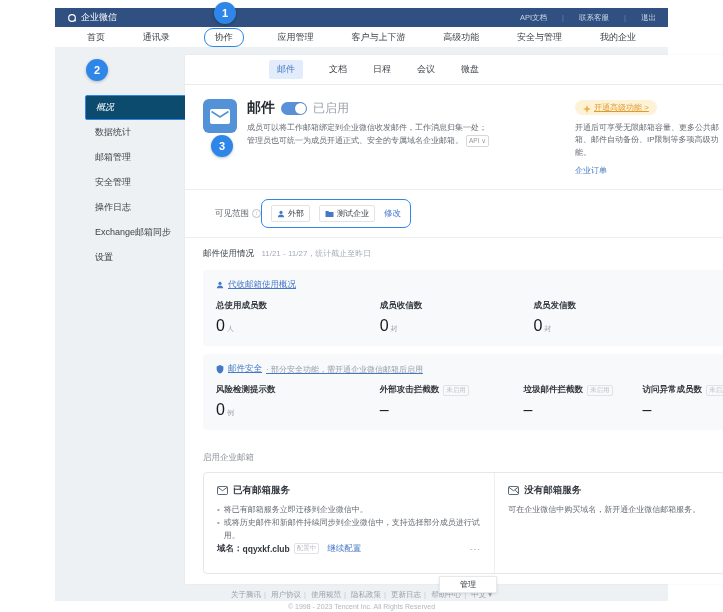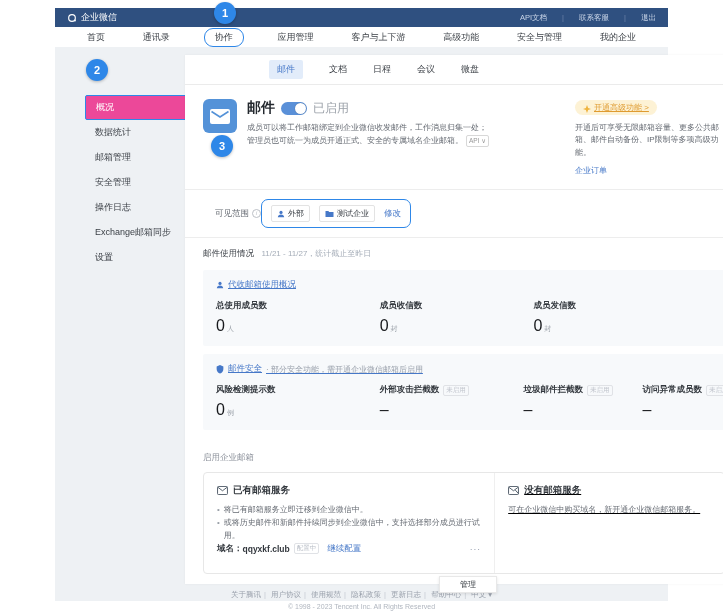--- a/index.html
+++ b/index.html
@@ -19,21 +19,21 @@
   .nav { height:20px; background:#fff; display:flex; align-items:center;
     justify-content:space-between; padding:0 28px; font-size:9px; color:#3a3f45; }
   .nav-item { padding:2px 4px; white-space:nowrap; cursor:pointer; }
   .nav-item.annotated { border:1.5px solid #2e87e8; border-radius:9px; padding:2px 10px; }
 
   
   .content { position:relative; background:#eef1f4; height:554px; }
 
   .sidebar { position:absolute; left:30px; top:48px; width:102px; font-size:9px; color:#3a3f45; }
   .side-item { height:25px; display:flex; align-items:center; padding-left:10px; cursor:pointer; white-space:nowrap; }
-  .side-item.active { background:#ec4899; color:#fff; border:1.5px solid #2e87e8; border-radius:2px; }
+  .side-item.active { background:#0c4a6e; color:#fff; border:1.5px solid #2e87e8; border-radius:2px;font-style:italic; }
 
   .card { margin-left:130px; width:558px; background:#fff; position:relative; top:8px;
     min-height:508px; box-shadow:0 0 2px rgba(0,0,0,.06); padding-bottom:10px; }
 
   .tabs { display:flex; align-items:center; gap:26px; padding:5px 0 5px 84px;
     border-bottom:1px solid #ebebeb; font-size:9px; color:#3a3f45; }
   .tab { padding:3px 0; cursor:pointer; }
   .tab.active { background:#e2ecfa; color:#4678c8; padding:3px 8px; border-radius:2px; }
 
   .head { display:flex; padding:14px 18px 12px; gap:10px; }
@@ -83,21 +83,21 @@
   .num { font-size:16px; color:#17191c; }
   .unit { font-size:7px; color:#9aa0a8; }
   .p1 .stat:nth-child(1){flex:0 0 33%;} .p1 .stat:nth-child(2){flex:0 0 31%;} .p1 .stat:nth-child(3){flex:1;}
   .p2 .stat:nth-child(1){flex:0 0 33%;} .p2 .stat:nth-child(2){flex:0 0 29%;}
   .p2 .stat:nth-child(3){flex:0 0 24%;} .p2 .stat:nth-child(4){flex:1; overflow:visible;}
 
   .enable-title { margin:22px 18px 0; font-size:8.5px; color:#8a8f99; }
   .svc-card { margin:8px 18px 0; border:1px solid #e7e7e7; border-radius:4px; display:flex;
     position:relative; min-height:102px; }
   .svc-left { flex:0 0 56%; padding:11px 13px; border-right:1px solid #efefef; }
-  .svc-right { flex:1; padding:11px 13px;text-decoration:underline; }
+  .svc-right { flex:1; padding:11px 13px; }
   .svc-title { display:flex; align-items:center; gap:5px; font-size:9.5px; font-weight:bold; color:#33383e; }
   .svc-bullets { margin-top:7px; font-size:8px; color:#666b73; line-height:1.6; }
   .bullet { display:flex; gap:4px; }
   .bdot { color:#9aa0a8; }
   .domain-row { display:flex; align-items:center; font-size:8.5px; }
   .domain-label,.domain { color:#33383e; font-weight:bold; }
   .cfg-badge { border:1px solid #e0e2e6; color:#b8bdc6; font-size:6.5px; padding:0 2px;
     border-radius:2px; margin-left:4px; }
   .continue { color:#4678c8; margin-left:8px; cursor:pointer; }
   .more { margin-left:auto; color:#8a93a5; letter-spacing:1px; cursor:pointer; }

